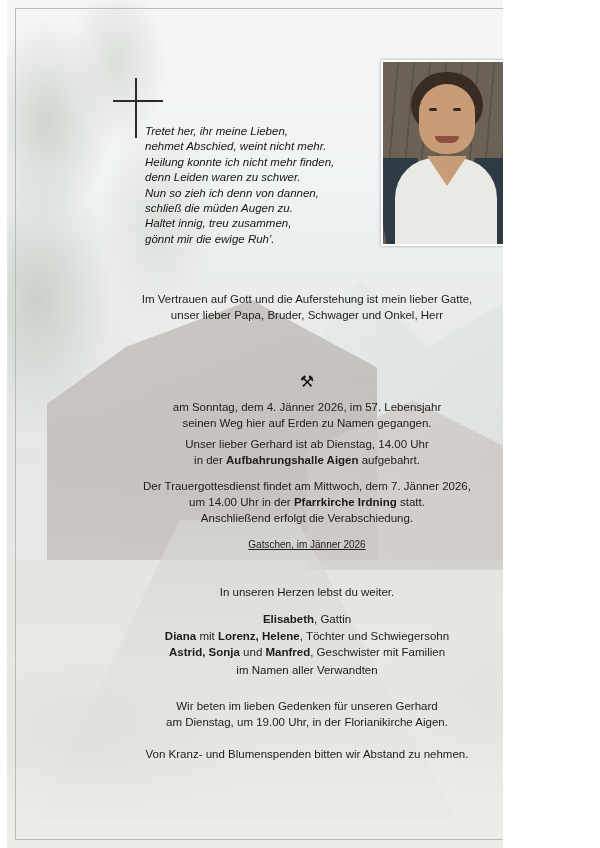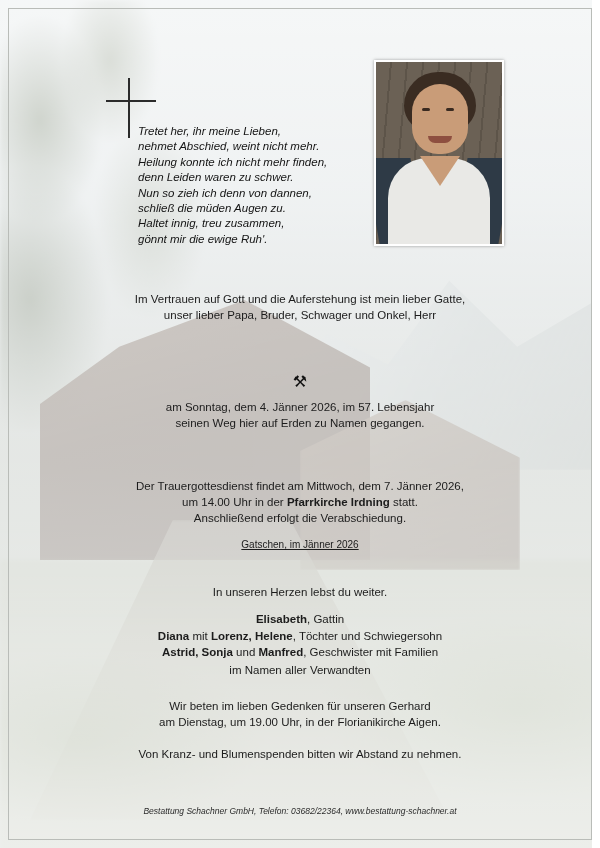--- a/index.html
+++ b/index.html
@@ -5,24 +5,25 @@
   html, body {
     margin: 0;
     padding: 0;
     background: #ffffff;
   }
   body {
     font-family: "Liberation Sans", sans-serif;
   }
   .page {
     position: relative;
-    width: 592px;
+    width: 496px;
     height: 848px;
     overflow: hidden;
     background: #a3a3a3;
+    margin-left: 7px;
   }
   
   .bg {
     position: absolute;
     inset: 0;
     background:
       
       linear-gradient(to bottom,
         rgba(226,232,233,0.95) 0%,
         rgba(214,222,224,0.9) 22%,
@@ -340,20 +341,24 @@
     </div>
 
 
     <div class="center symbol">⚒</div>
 
     <div class="center block1">
       <span class="line">am Sonntag, dem 4. Jänner 2026, im 57. Lebensjahr</span>
       <span class="line">seinen Weg hier auf Erden zu Namen gegangen.</span>
     </div>
 
+    <div class="center block2">
+      <span class="line">Unser lieber Gerhard ist ab Dienstag, 14.00 Uhr</span>
+      <span class="line"><span>in der </span><b>Aufbahrungshalle Aigen</b><span> aufgebahrt.</span></span>
+    </div>
 
     <div class="center block3">
       <span class="line">Der Trauergottesdienst findet am Mittwoch, dem 7. Jänner 2026,</span>
       <span class="line"><span>um 14.00 Uhr in der </span><b>Pfarrkirche Irdning</b><span> statt.</span></span>
       <span class="line">Anschließend erfolgt die Verabschiedung.</span>
     </div>
 
     <div class="center place">Gatschen, im Jänner 2026</div>
 
     <div class="center hearts">In unseren Herzen lebst du weiter.</div>
@@ -366,15 +371,14 @@
 
     <div class="center relatives">im Namen aller Verwandten</div>
 
     <div class="center prayer">
       <span class="line">Wir beten im lieben Gedenken für unseren Gerhard</span>
       <span class="line">am Dienstag, um 19.00 Uhr, in der Florianikirche Aigen.</span>
     </div>
 
     <div class="center flowers">Von Kranz- und Blumenspenden bitten wir Abstand zu nehmen.</div>
 
-    <div class="footer">Bestattung Schachner GmbH, Telefon: 03682/22364, www.bestattung-schachner.at</div>
   </div>
 </div>
 
 </body></html>

